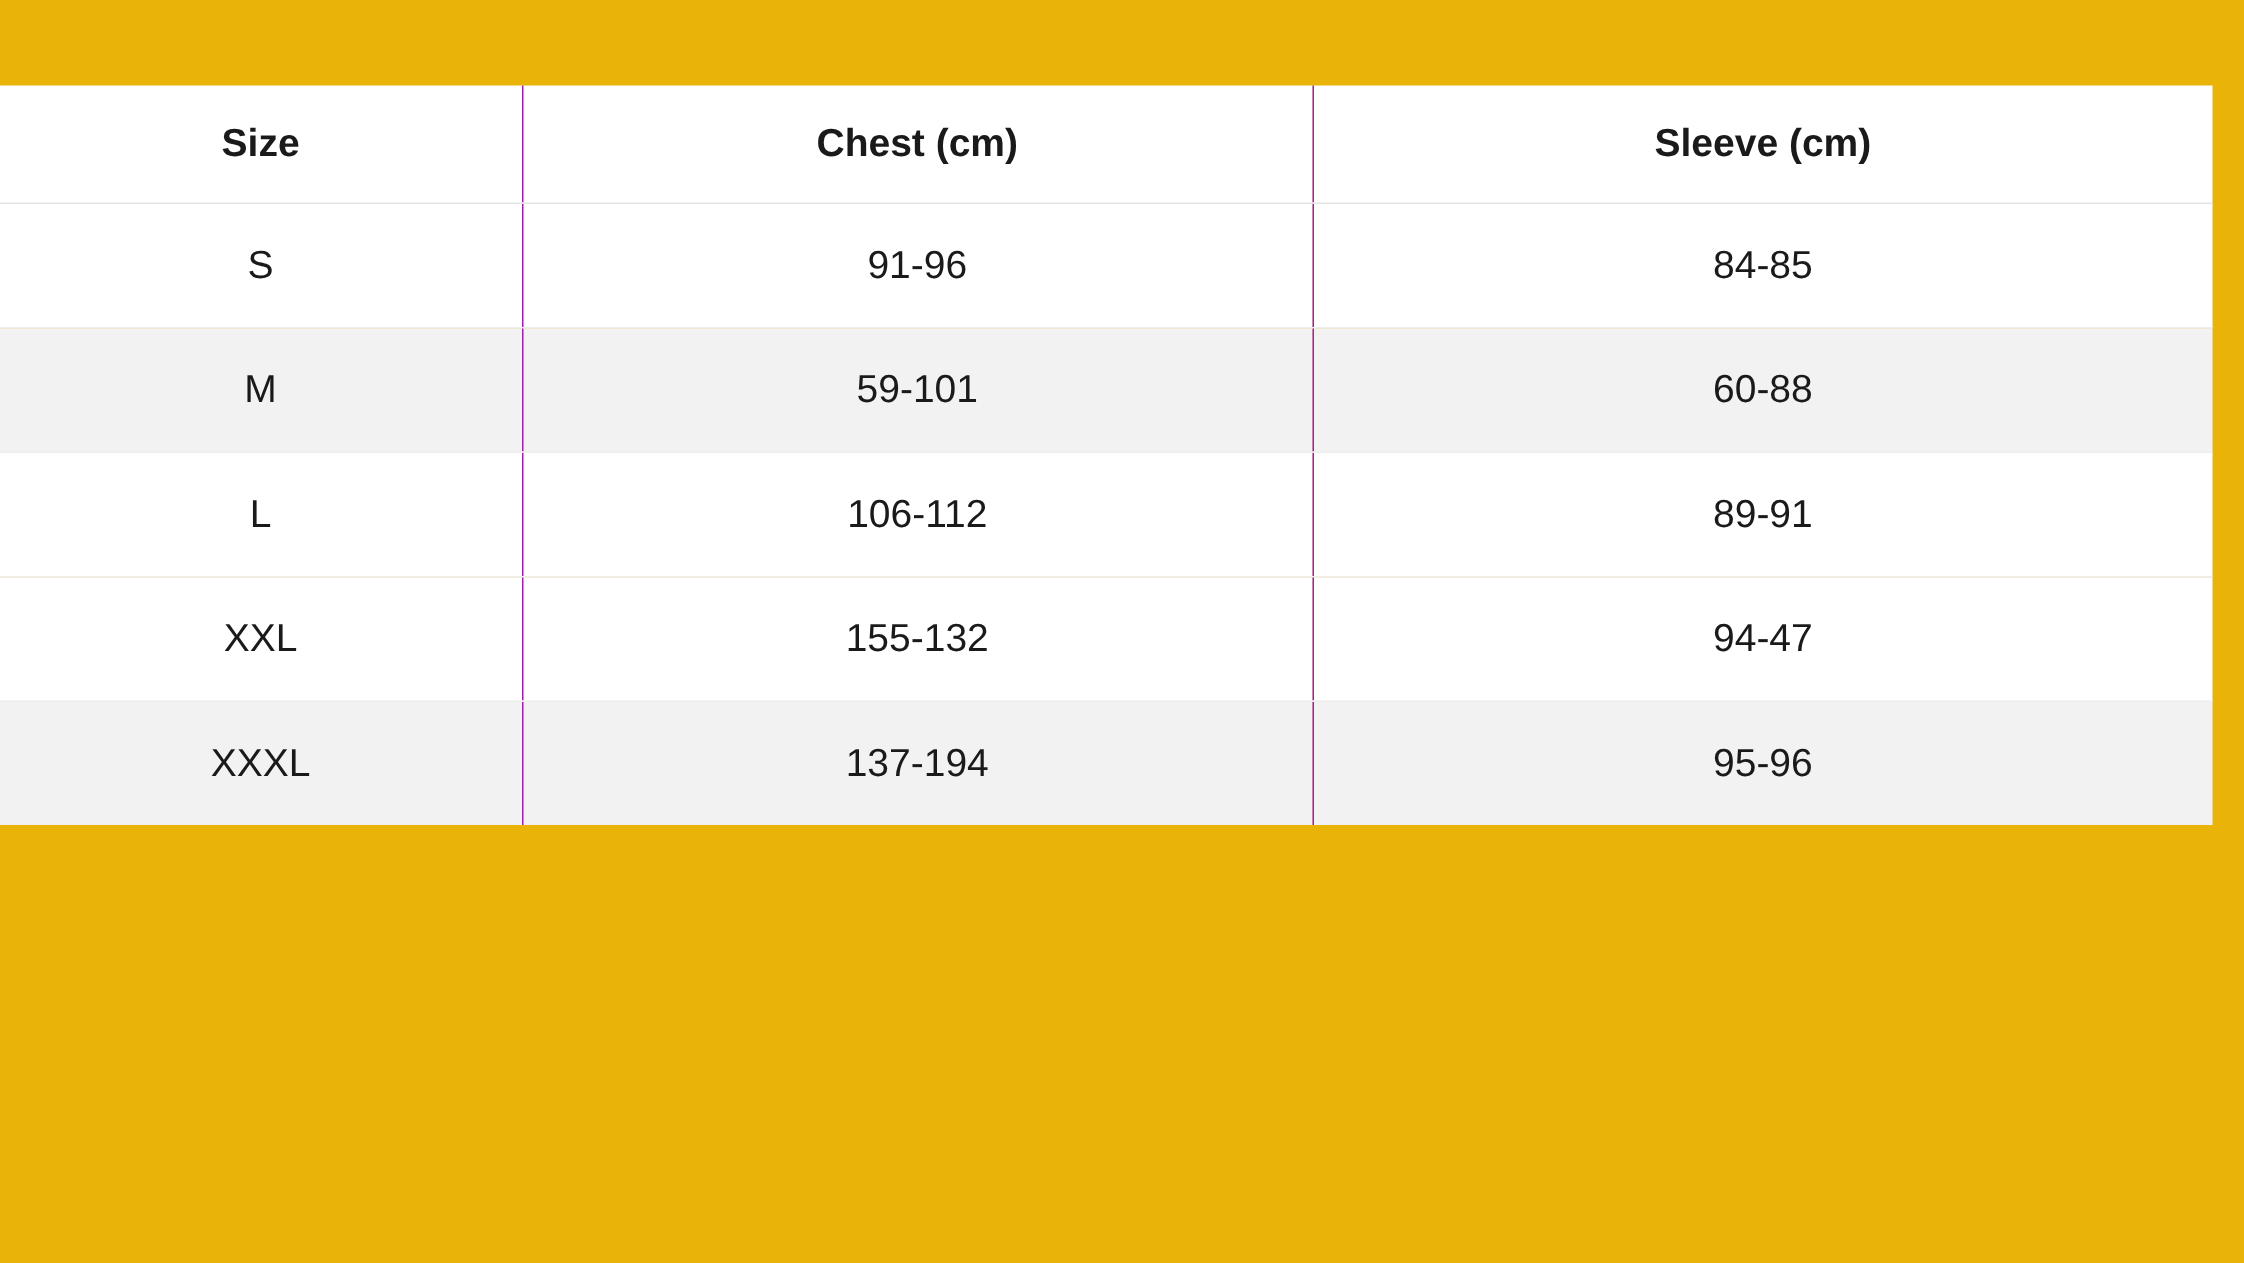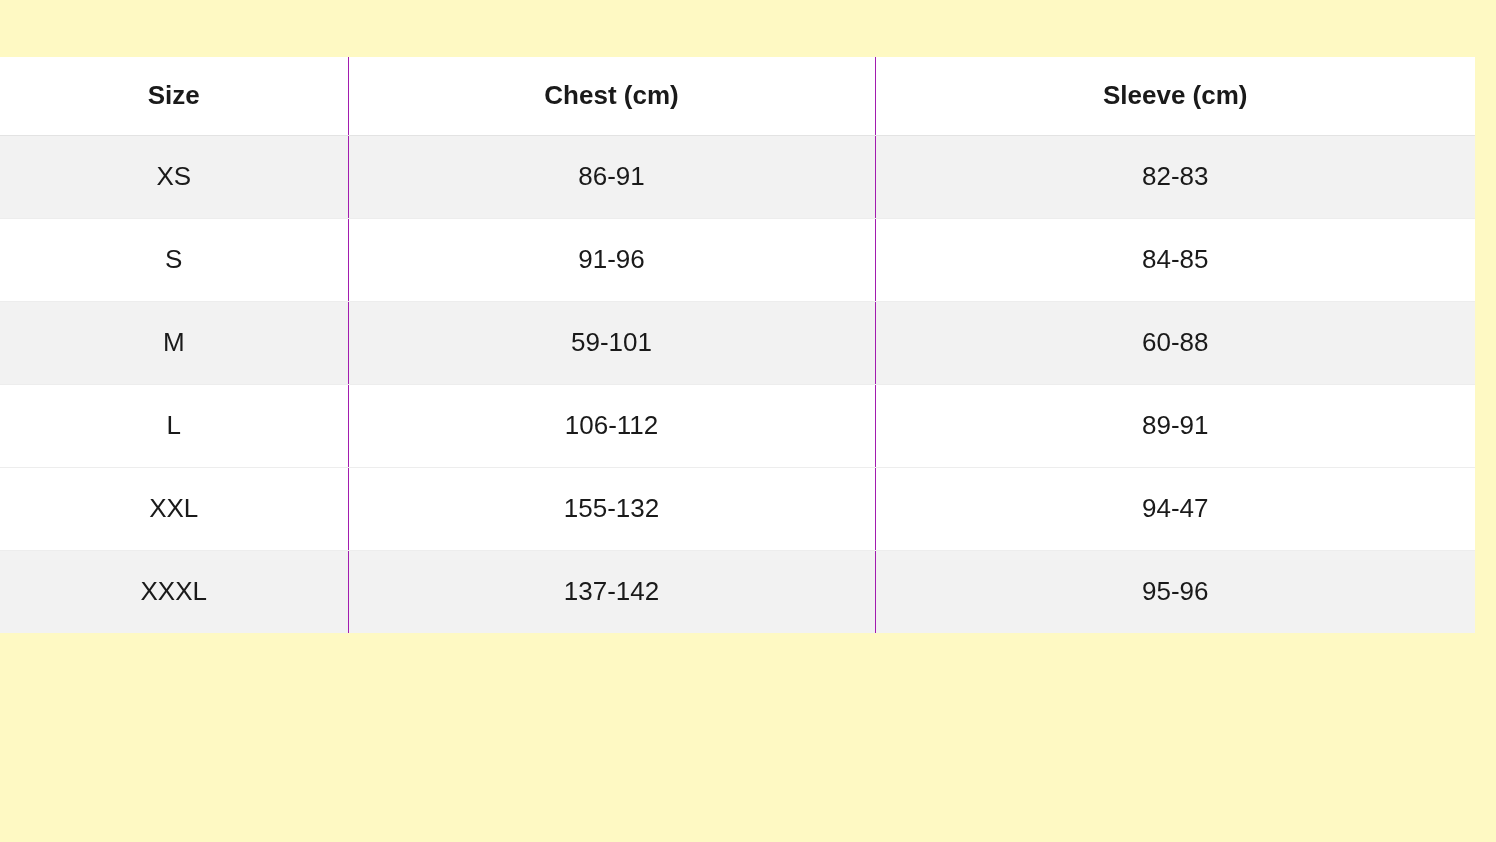--- a/index.html
+++ b/index.html
@@ -12,21 +12,21 @@
     height: 842px;
     font-family: "Liberation Sans", sans-serif;
     color: #1a1a1a;
     overflow: hidden;
   }
 
   .page {
     width: 1496px;
     height: 842px;
     position: relative;
-    background: #fef9c3;
+    background: #eab308;
     box-sizing: border-box;
   }
 
   .size-table {
     position: absolute;
     top: 57px;
     left: 0;
     width: 1475px;
     border-collapse: collapse;
     table-layout: fixed;
@@ -88,25 +88,20 @@
       <col class="col-sleeve">
     </colgroup>
     <thead>
       <tr>
         <th>Size</th>
         <th class="sep">Chest (cm)</th>
         <th class="sep">Sleeve (cm)</th>
       </tr>
     </thead>
     <tbody>
-      <tr class="shaded">
-        <td>XS</td>
-        <td class="sep">86-91</td>
-        <td class="sep">82-83</td>
-      </tr>
       <tr class="plain">
         <td>S</td>
         <td class="sep">91-96</td>
         <td class="sep">84-85</td>
       </tr>
       <tr class="shaded">
         <td>M</td>
         <td class="sep">59-101</td>
         <td class="sep">60-88</td>
       </tr>
@@ -115,19 +110,19 @@
         <td class="sep">106-112</td>
         <td class="sep">89-91</td>
       </tr>
       <tr class="plain">
         <td>XXL</td>
         <td class="sep">155-132</td>
         <td class="sep">94-47</td>
       </tr>
       <tr class="shaded">
         <td>XXXL</td>
-        <td class="sep">137-142</td>
+        <td class="sep">137-194</td>
         <td class="sep">95-96</td>
       </tr>
     </tbody>
   </table>
 
 </div>
 
 </body></html>

